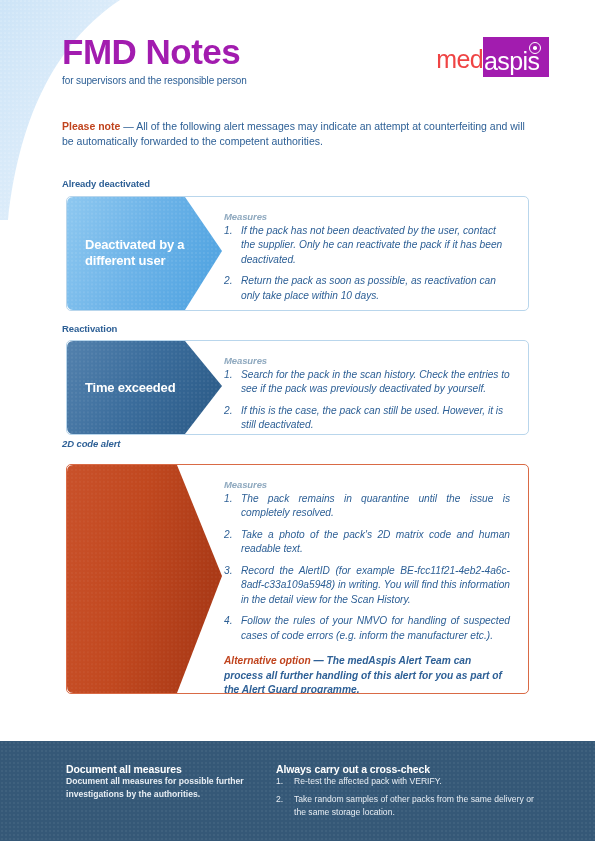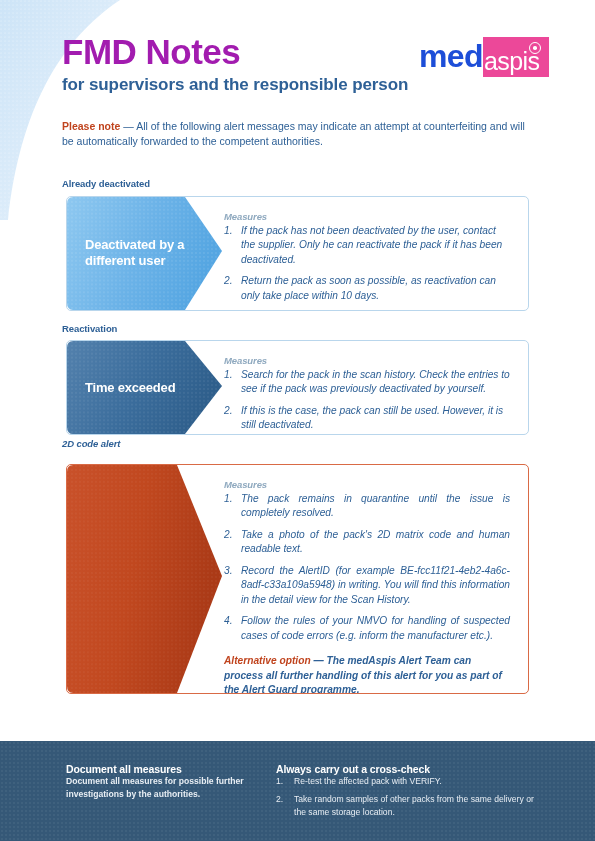--- a/index.html
+++ b/index.html
@@ -35,44 +35,44 @@
   }
   .title {
     font-size: 35px;
     font-weight: bold;
     color: #a21caf;
     letter-spacing: -0.5px;
     line-height: 1.05;
   }
   .subtitle {
     margin-top: 4px;
-    font-size: 17px;
-    font-weight: bold;
+    font-size: 10px;
+    font-weight: normal;
     color: #2e6096;
     letter-spacing: -0.1px;
   }
 
   
   .logo {
     position: absolute;
     top: 37px; right: 46px;
     display: flex;
     align-items: flex-end;
     height: 40px;
   }
   .logo-med {
-    font-size: 32px;
-    font-weight: 700;
-    color: #1d4ed8;
+    font-size: 25px;
+    font-weight: 400;
+    color: #ef4444;
     letter-spacing: -0.6px;
     line-height: 1;
     padding-bottom: 5px;
   }
   .logo-box {
-    background: #ec4899;
+    background: #a21caf;
     width: 66px;
     height: 40px;
     position: relative;
   }
   .logo-aspis {
     position: absolute;
     left: 1px; bottom: 3px;
     font-size: 25px;
     font-weight: 400;
     color: #ffffff;

